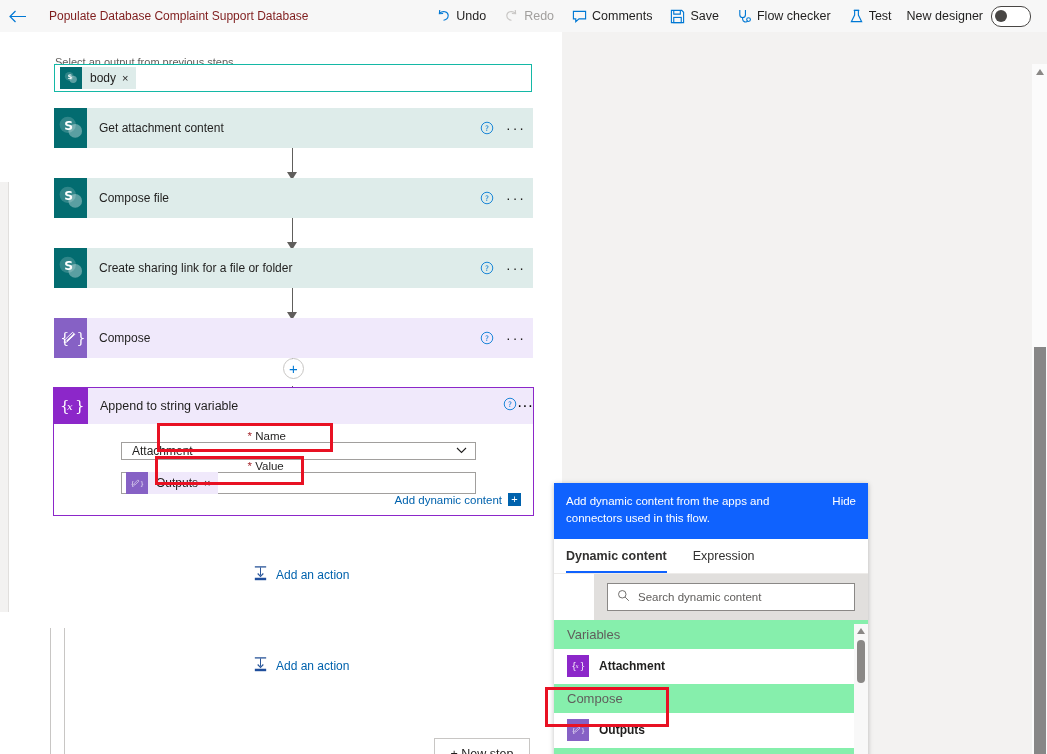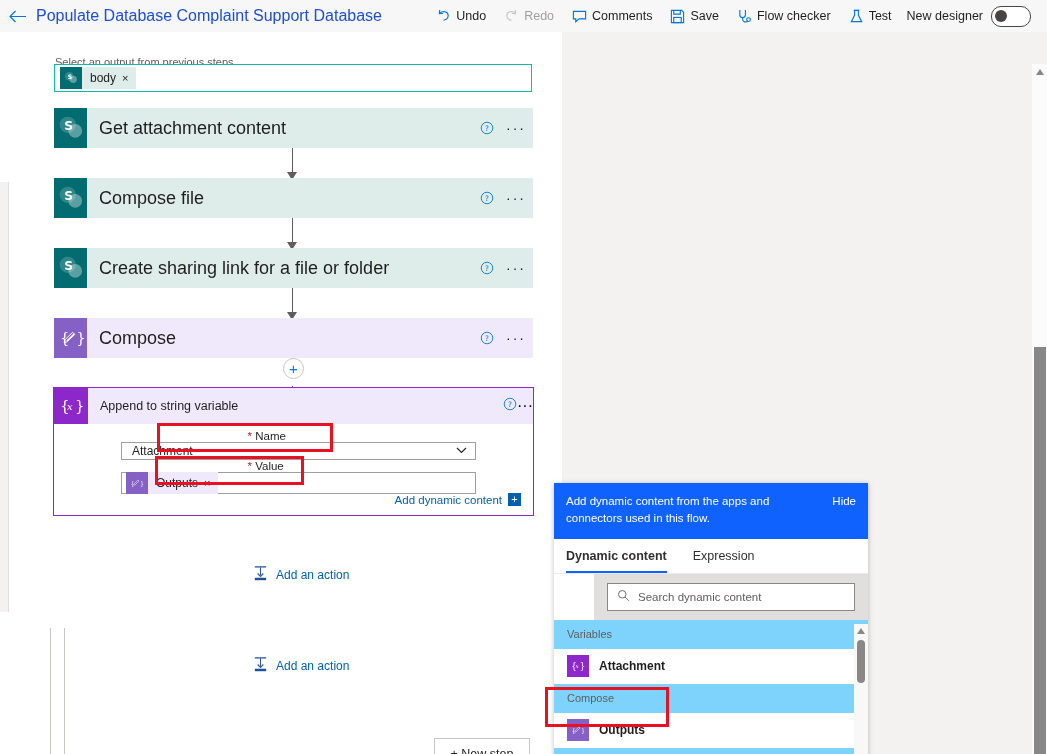--- a/index.html
+++ b/index.html
@@ -16,21 +16,21 @@
   .topbar {
     position: absolute; left: 0; top: 0; width: 1047px; height: 32px;
     background: #f7f7f7;
     display: flex; align-items: center;
     font-size: 12.5px; color: #201f1e;
   }
   .back-arrow {
     width: 34px; height: 32px; display: flex; align-items: center; justify-content: center;
     color: #0078d4; cursor: pointer;
   }
-  .flow-title { font-size: 16px; color: #1d4ed8; margin-left: 2px; }
+  .flow-title { font-size: 12px; color: #7f1d1d; margin-left: 15px; }
   .cmd-group { display: flex; align-items: flex-start; margin-left: auto; padding-right: 8px; }
   .cmd {
     display: flex; align-items: center; gap: 5px;
     padding: 3px 8px; margin: 0 1px; cursor: pointer; white-space: nowrap;
     font-size: 12.5px; color: #201f1e;
   }
   .cmd .ic { color: #0078d4; display: flex; align-items: center; }
   .cmd.disabled { color: #a19f9d; }
   .cmd.disabled .ic { color: #c8c6c4; }
   .toggle-wrap { display: flex; align-items: center; gap: 8px; padding: 0 8px 0 6px; font-size: 12.5px; }
@@ -97,21 +97,21 @@
 
   
   .card {
     position: absolute; left: 54px; width: 479px; height: 40px;
     display: flex; align-items: center; box-sizing: border-box;
   }
   .card .cicon {
     width: 33px; height: 40px; display: flex; align-items: center; justify-content: center;
     flex: 0 0 33px;
   }
-  .card .ctitle { font-size: 18px; color: #201f1e; padding-left: 12px; flex: 1; }
+  .card .ctitle { font-size: 12px; color: #201f1e; padding-left: 12px; flex: 1; }
   .card .chelp { color: #0078d4; width: 24px; display: flex; justify-content: center; }
   .card .cmenu { color: #201f1e; width: 34px; display: flex; justify-content: center;
     letter-spacing: 2px; font-size: 14px; line-height: 8px; }
   .card.sp { background: #deecea; }
   .card.sp .cicon { background: #036c70; }
   .card.compose { background: #f0e9fb; }
   .card.compose .cicon { background: #8661c5; }
 
   
   .connector { position: absolute; left: 292px; width: 1px; }
@@ -199,22 +199,22 @@
   .fly-tab.active::after {
     content: ''; position: absolute; left: 0; right: 0; bottom: 0; height: 2px; background: #0f62fe;
   }
   .fly-searchwrap { background: #e1dfdd; padding: 9px 13px; margin-left: 40px; }
   .fly-search {
     height: 26px; background: #ffffff; border: 1px solid #8a8886;
     display: flex; align-items: center; gap: 8px; padding-left: 9px;
     font-size: 11.5px; color: #605e5c;
   }
   .fly-list { position: relative; }
-  .grp-head { background: #7dd3fc; height: 29px; display: flex; align-items: center;
-    padding-left: 13px; font-size: 11px; color: #605e5c; }
+  .grp-head { background: #86efac; height: 29px; display: flex; align-items: center;
+    padding-left: 13px; font-size: 13px; color: #605e5c; }
   .grp-item { background: #ffffff; height: 35px; display: flex; align-items: center;
     padding-left: 13px; gap: 10px; cursor: pointer; }
   .grp-item .gicon {
     width: 22px; height: 22px; background: #8661c5; color: #ffffff;
     display: flex; align-items: center; justify-content: center; font-size: 10px;
     font-family: "DejaVu Serif", serif;
   }
   .grp-item .gicon.violet { background: #8661c5; }
   .grp-item .gicon.darkviolet { background: #8c27c9; }
   .grp-item .glabel { font-size: 12px; color: #201f1e; font-weight: bold; }

